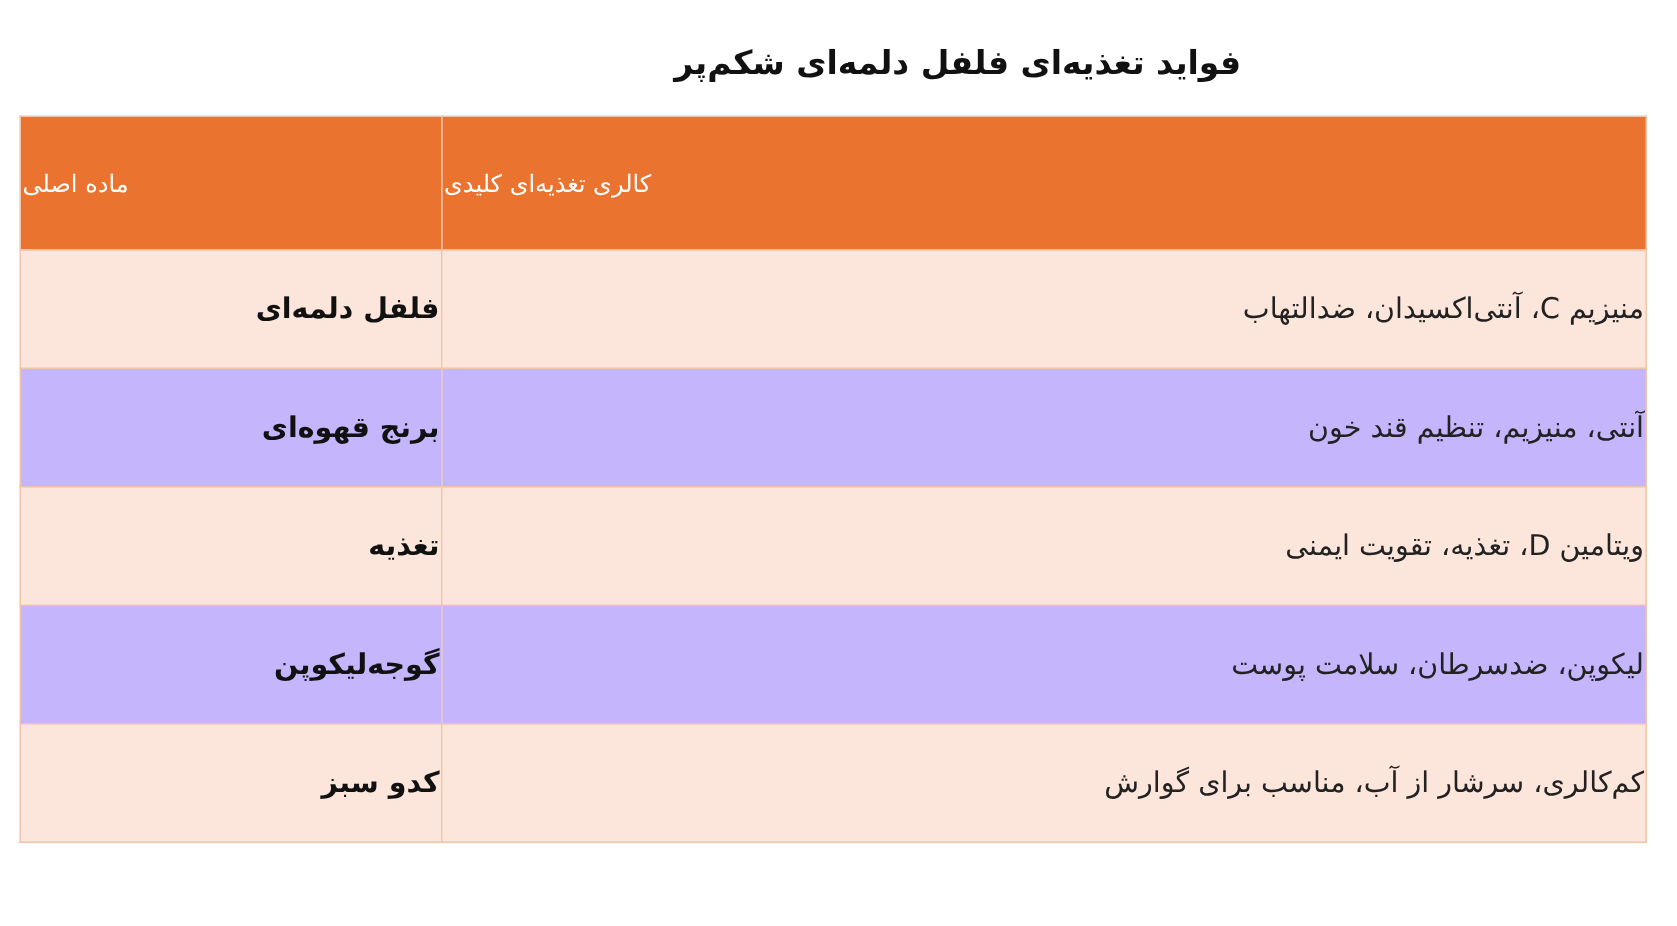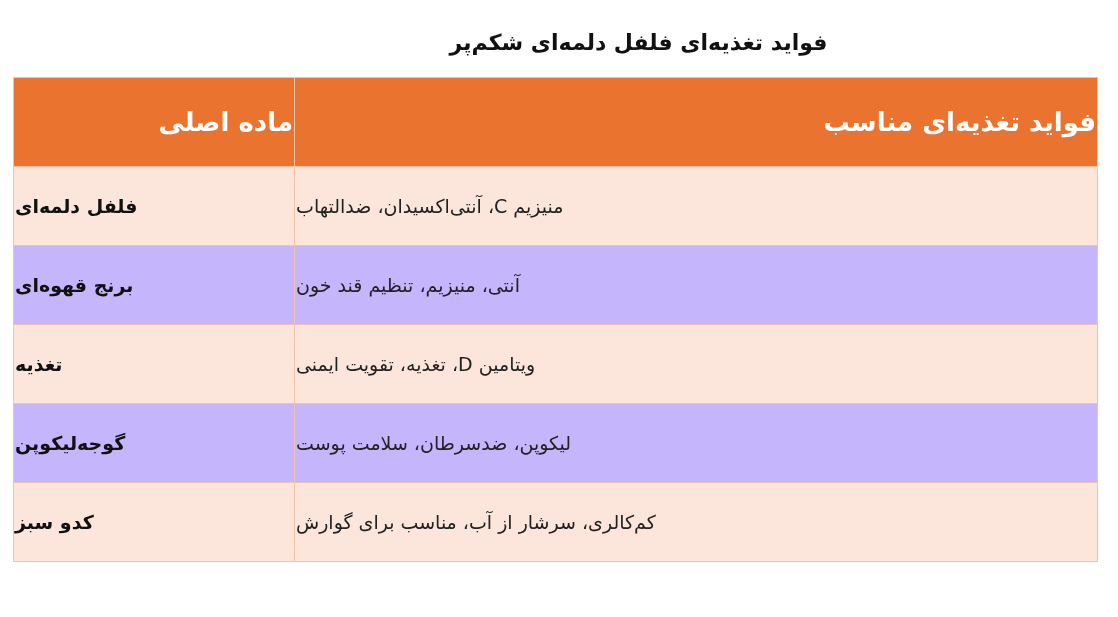--- a/index.html
+++ b/index.html
@@ -41,37 +41,37 @@
     direction: rtl;
   }
   table.nutrition-table th,
   table.nutrition-table td {
     border: 1px solid #f0c4a8;
     vertical-align: middle;
   }
   thead th {
     background: #ea7330;
     color: #ffffff;
-    font-size: 26px;
-    font-weight: bold;
+    font-size: 16px;
+    font-weight: normal;
     height: 86px;
     border: 1px solid #ea7330;
-    text-align: right;
+    text-align: left;
   }
   thead th.col-main {
     width: 278px;
     border-right: 1px solid #ea7330;
   }
   thead th.col-benefit {
     width: 800px;
   }
   tbody td {
     height: 76px;
     font-size: 19px;
-    text-align: left;
+    text-align: right;
   }
   tbody td.cell-main {
     font-weight: bold;
     color: #111111;
     width: 278px;
   }
   tbody td.cell-benefit {
     color: #222222;
     width: 800px;
   }
@@ -86,21 +86,21 @@
 <body>
 
 <div class="page">
 
   <h1 class="doc-title">فواید تغذیه‌ای فلفل دلمه‌ای شکم‌پر</h1>
 
   <div class="table-wrap">
     <table class="nutrition-table">
       <thead>
         <tr>
-          <th class="col-benefit">فواید تغذیه‌ای مناسب</th>
+          <th class="col-benefit">کالری تغذیه‌ای کلیدی</th>
           <th class="col-main">ماده اصلی</th>
         </tr>
       </thead>
       <tbody>
         <tr class="row-odd">
           <td class="cell-benefit">منیزیم C، آنتی‌اکسیدان، ضدالتهاب</td>
           <td class="cell-main">فلفل دلمه‌ای</td>
         </tr>
         <tr class="row-even">
           <td class="cell-benefit">آنتی، منیزیم، تنظیم قند خون</td>

